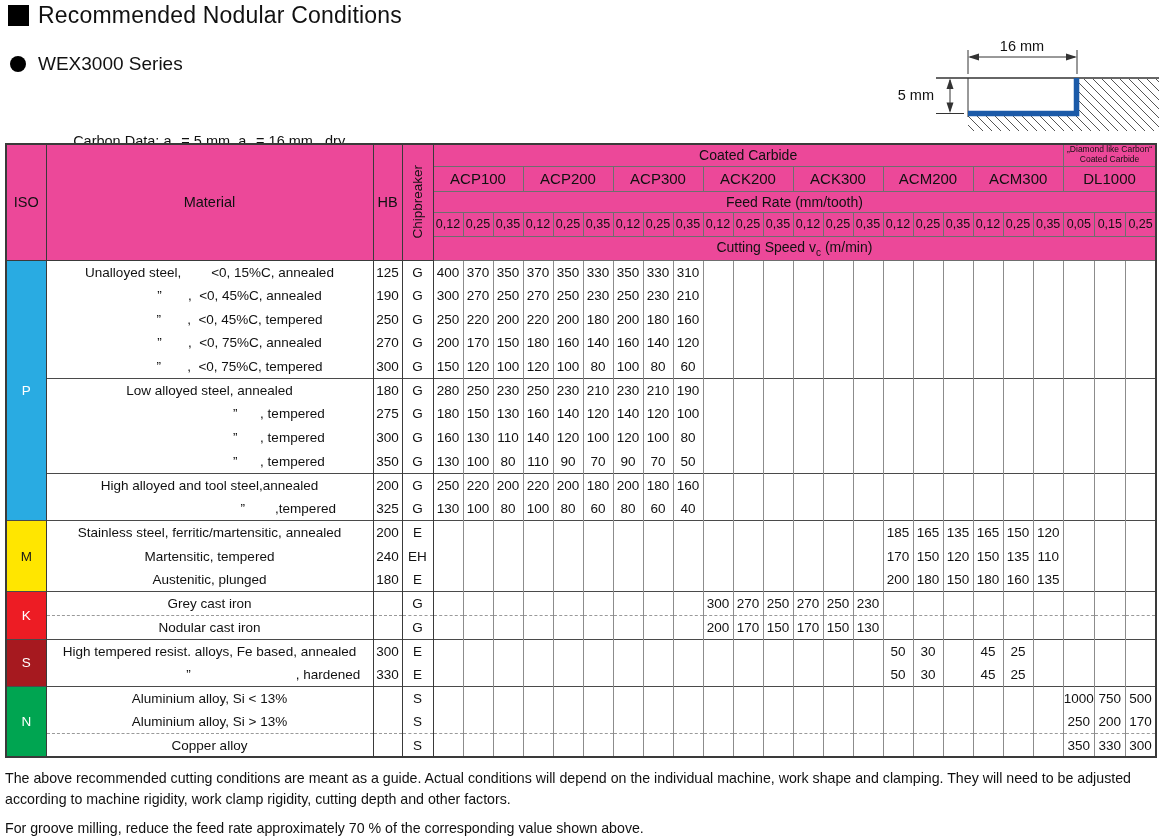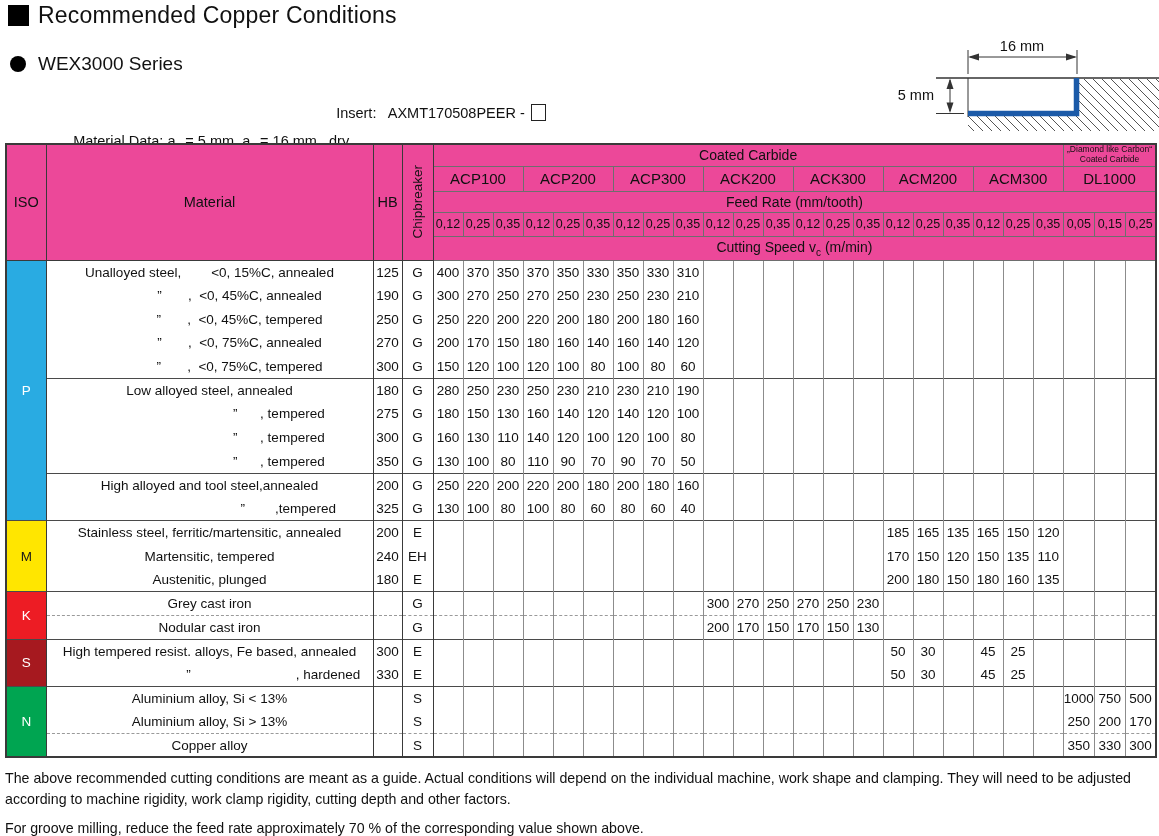--- a/index.html
+++ b/index.html
@@ -42,33 +42,30 @@
   .foot p{margin:0;}
   .foot p+p{margin-top:7px;}
 </style>
 </head>
 <body>
 
 <div class="page">
 
   <div class="h1">
     <span class="sq"></span>
-    <span class="t">Recommended Copper Conditions</span>
+    <span class="t">Recommended Nodular Conditions</span>
   </div>
 
   <div class="h2">
     <span class="dot"></span>
     <span class="t">WEX3000 Series</span>
   </div>
 
-  <div class="meta" style="left:320px;top:88px;">
-    <span>Insert:</span><span>   </span><span>AXMT170508PEER -</span><span class="box"></span>
-  </div>
   <div class="meta" style="left:57px;top:117px;">
-    <span>Material Data: a</span><sub>p</sub><span> = 5 mm, a</span><sub>e</sub><span> = 16 mm,  dry</span>
+    <span>Carbon Data: a</span><sub>p</sub><span> = 5 mm, a</span><sub>e</sub><span> = 16 mm,  dry</span>
   </div>
 
   <svg class="diag" width="269" height="100" viewBox="0 0 269 100">
     <defs>
       <pattern id="hatch" width="9" height="9" patternUnits="userSpaceOnUse">
         <path d="M0,0 L9,9" stroke="#555" stroke-width="1"></path>
       </pattern>
     </defs>
     <polygon points="78,78 189,78 189,41 269,41 269,93 78,93" fill="url(#hatch)"></polygon>
     <line x1="46" y1="40" x2="269" y2="40" stroke="#333" stroke-width="1.5"></line>

